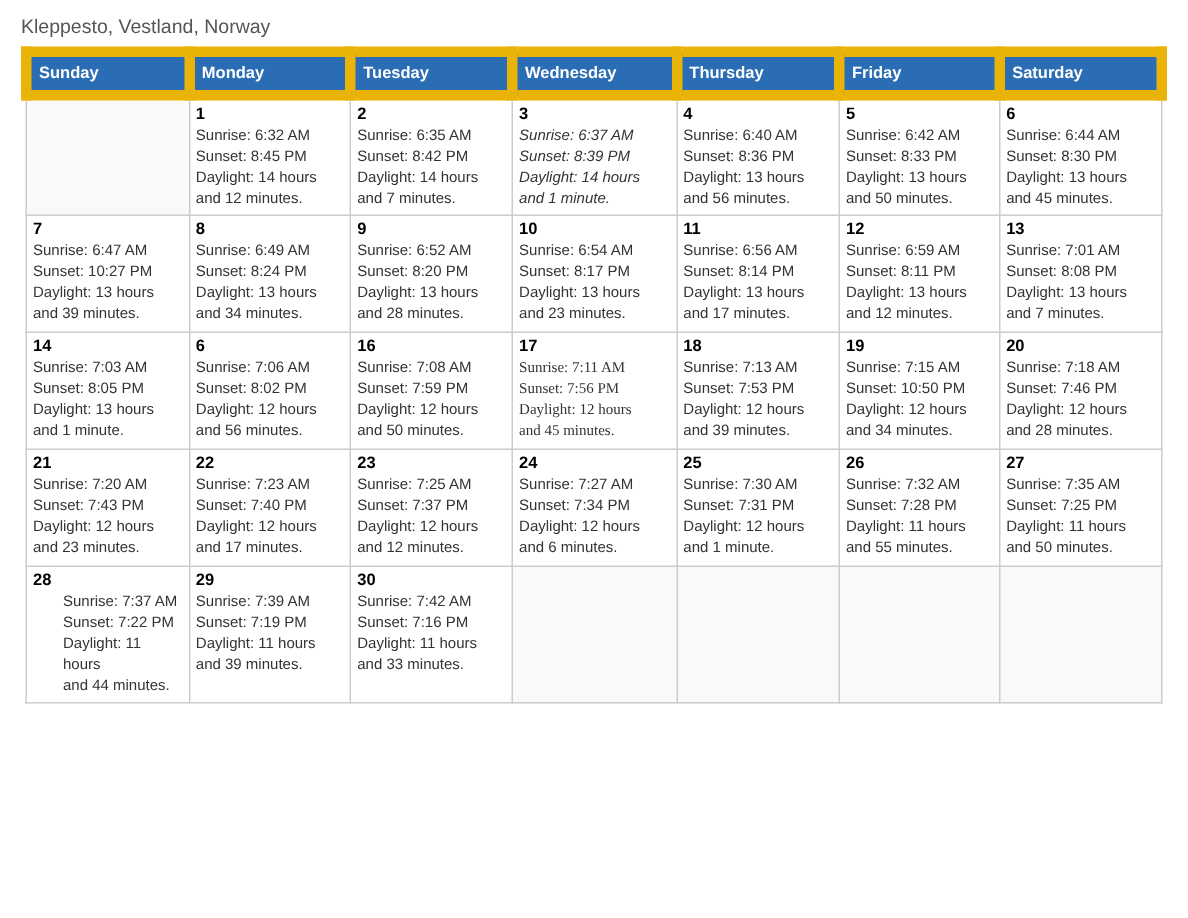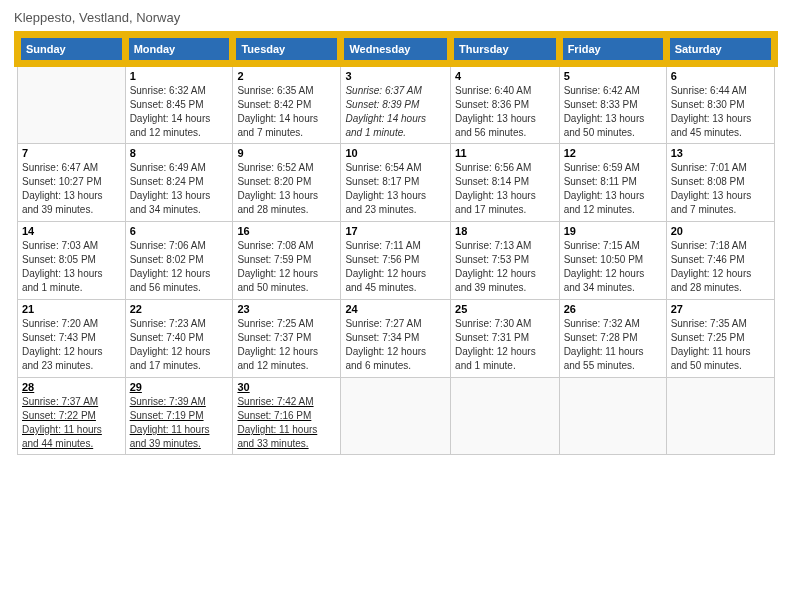--- a/index.html
+++ b/index.html
@@ -79,21 +79,20 @@
       display: block;
       margin-bottom: 2px;
     }
     .day-info {
       font-size: 10px;
       color: #333;
       line-height: 1.4;
     }
     tr:last-child td {
       height: 68px;
-      text-decoration: underline;
     }
     td.empty {
       background: #f9f9f9;
     }
   </style>
 </head>
 <body>
 
 <div class="container">
   <div class="header-row">
@@ -228,21 +227,21 @@
           </td>
           <td>
             <span class="day-num">16</span>
             <div class="day-info" style="white-space: pre-line;">Sunrise: 7:08 AM
 Sunset: 7:59 PM
 Daylight: 12 hours
 and 50 minutes.</div>
           </td>
           <td>
             <span class="day-num">17</span>
-            <div class="day-info" style="white-space: pre-line;">Sunrise: 7:11 AM
+            <div class="day-info" style="white-space: pre-line; font-family: Liberation Serif, serif;">Sunrise: 7:11 AM
 Sunset: 7:56 PM
 Daylight: 12 hours
 and 45 minutes.</div>
           </td>
           <td>
             <span class="day-num">18</span>
             <div class="day-info" style="white-space: pre-line;">Sunrise: 7:13 AM
 Sunset: 7:53 PM
 Daylight: 12 hours
 and 39 minutes.</div>
@@ -309,21 +308,21 @@
             <span class="day-num">27</span>
             <div class="day-info" style="white-space: pre-line;">Sunrise: 7:35 AM
 Sunset: 7:25 PM
 Daylight: 11 hours
 and 50 minutes.</div>
           </td>
         </tr>
         <tr>
           <td>
             <span class="day-num">28</span>
-            <div class="day-info" style="white-space: pre-line;">Sunrise: 7:37 AM
+            <div class="day-info" style="white-space: pre-line; margin-left: 20px;">Sunrise: 7:37 AM
 Sunset: 7:22 PM
 Daylight: 11 hours
 and 44 minutes.</div>
           </td>
           <td>
             <span class="day-num">29</span>
             <div class="day-info" style="white-space: pre-line;">Sunrise: 7:39 AM
 Sunset: 7:19 PM
 Daylight: 11 hours
 and 39 minutes.</div>

